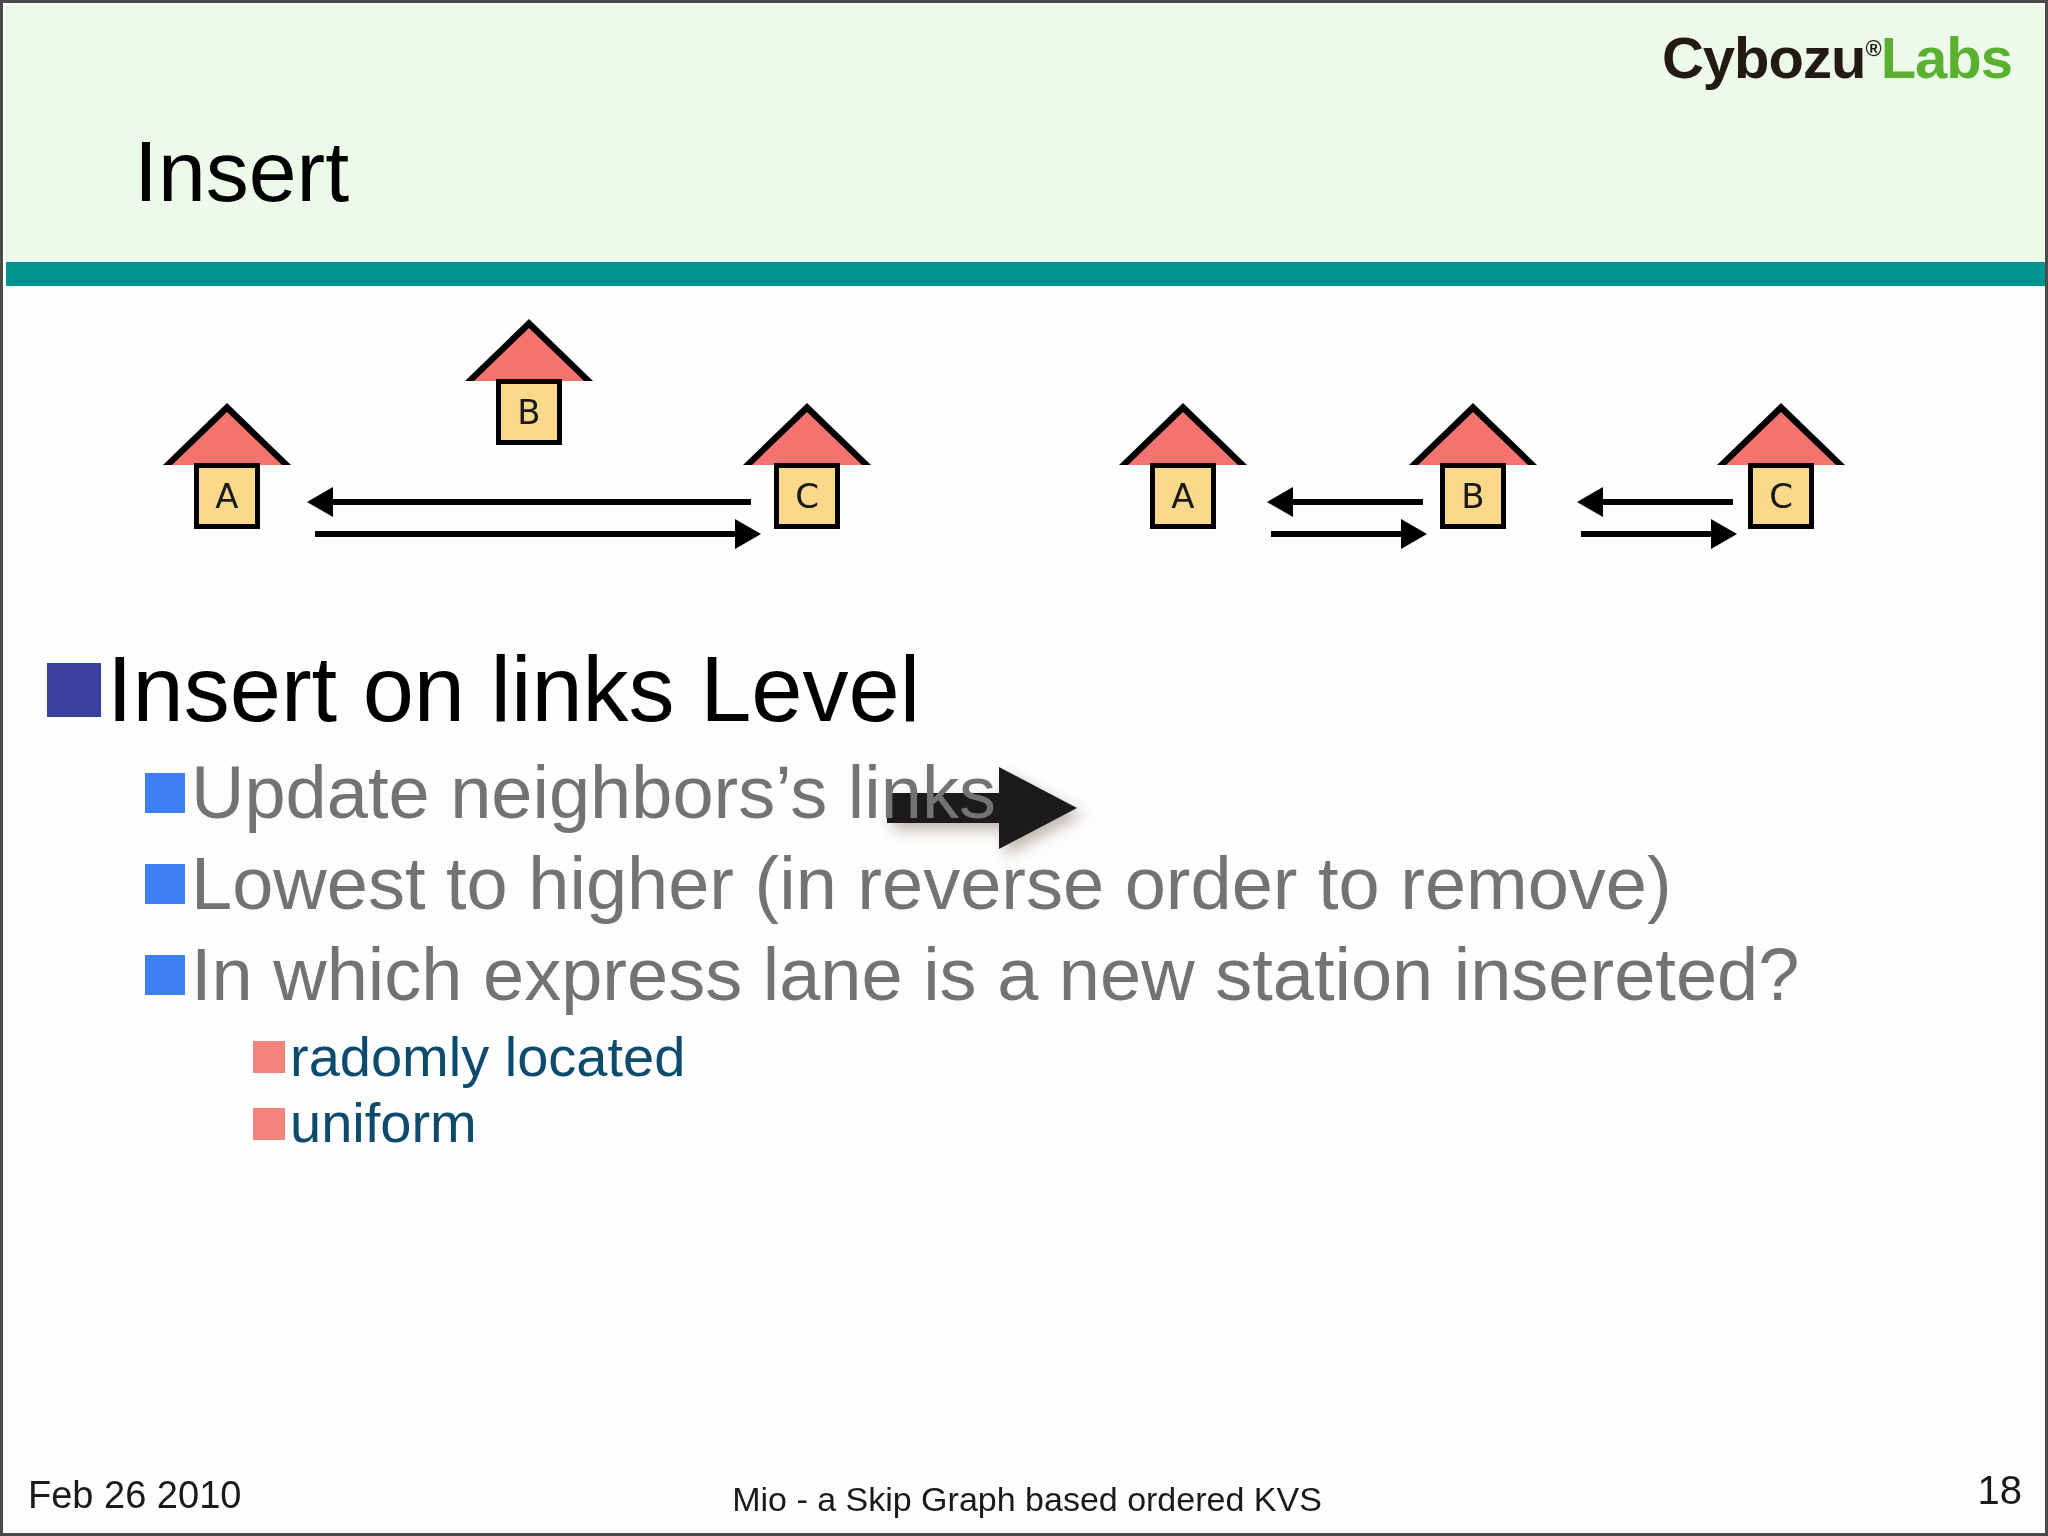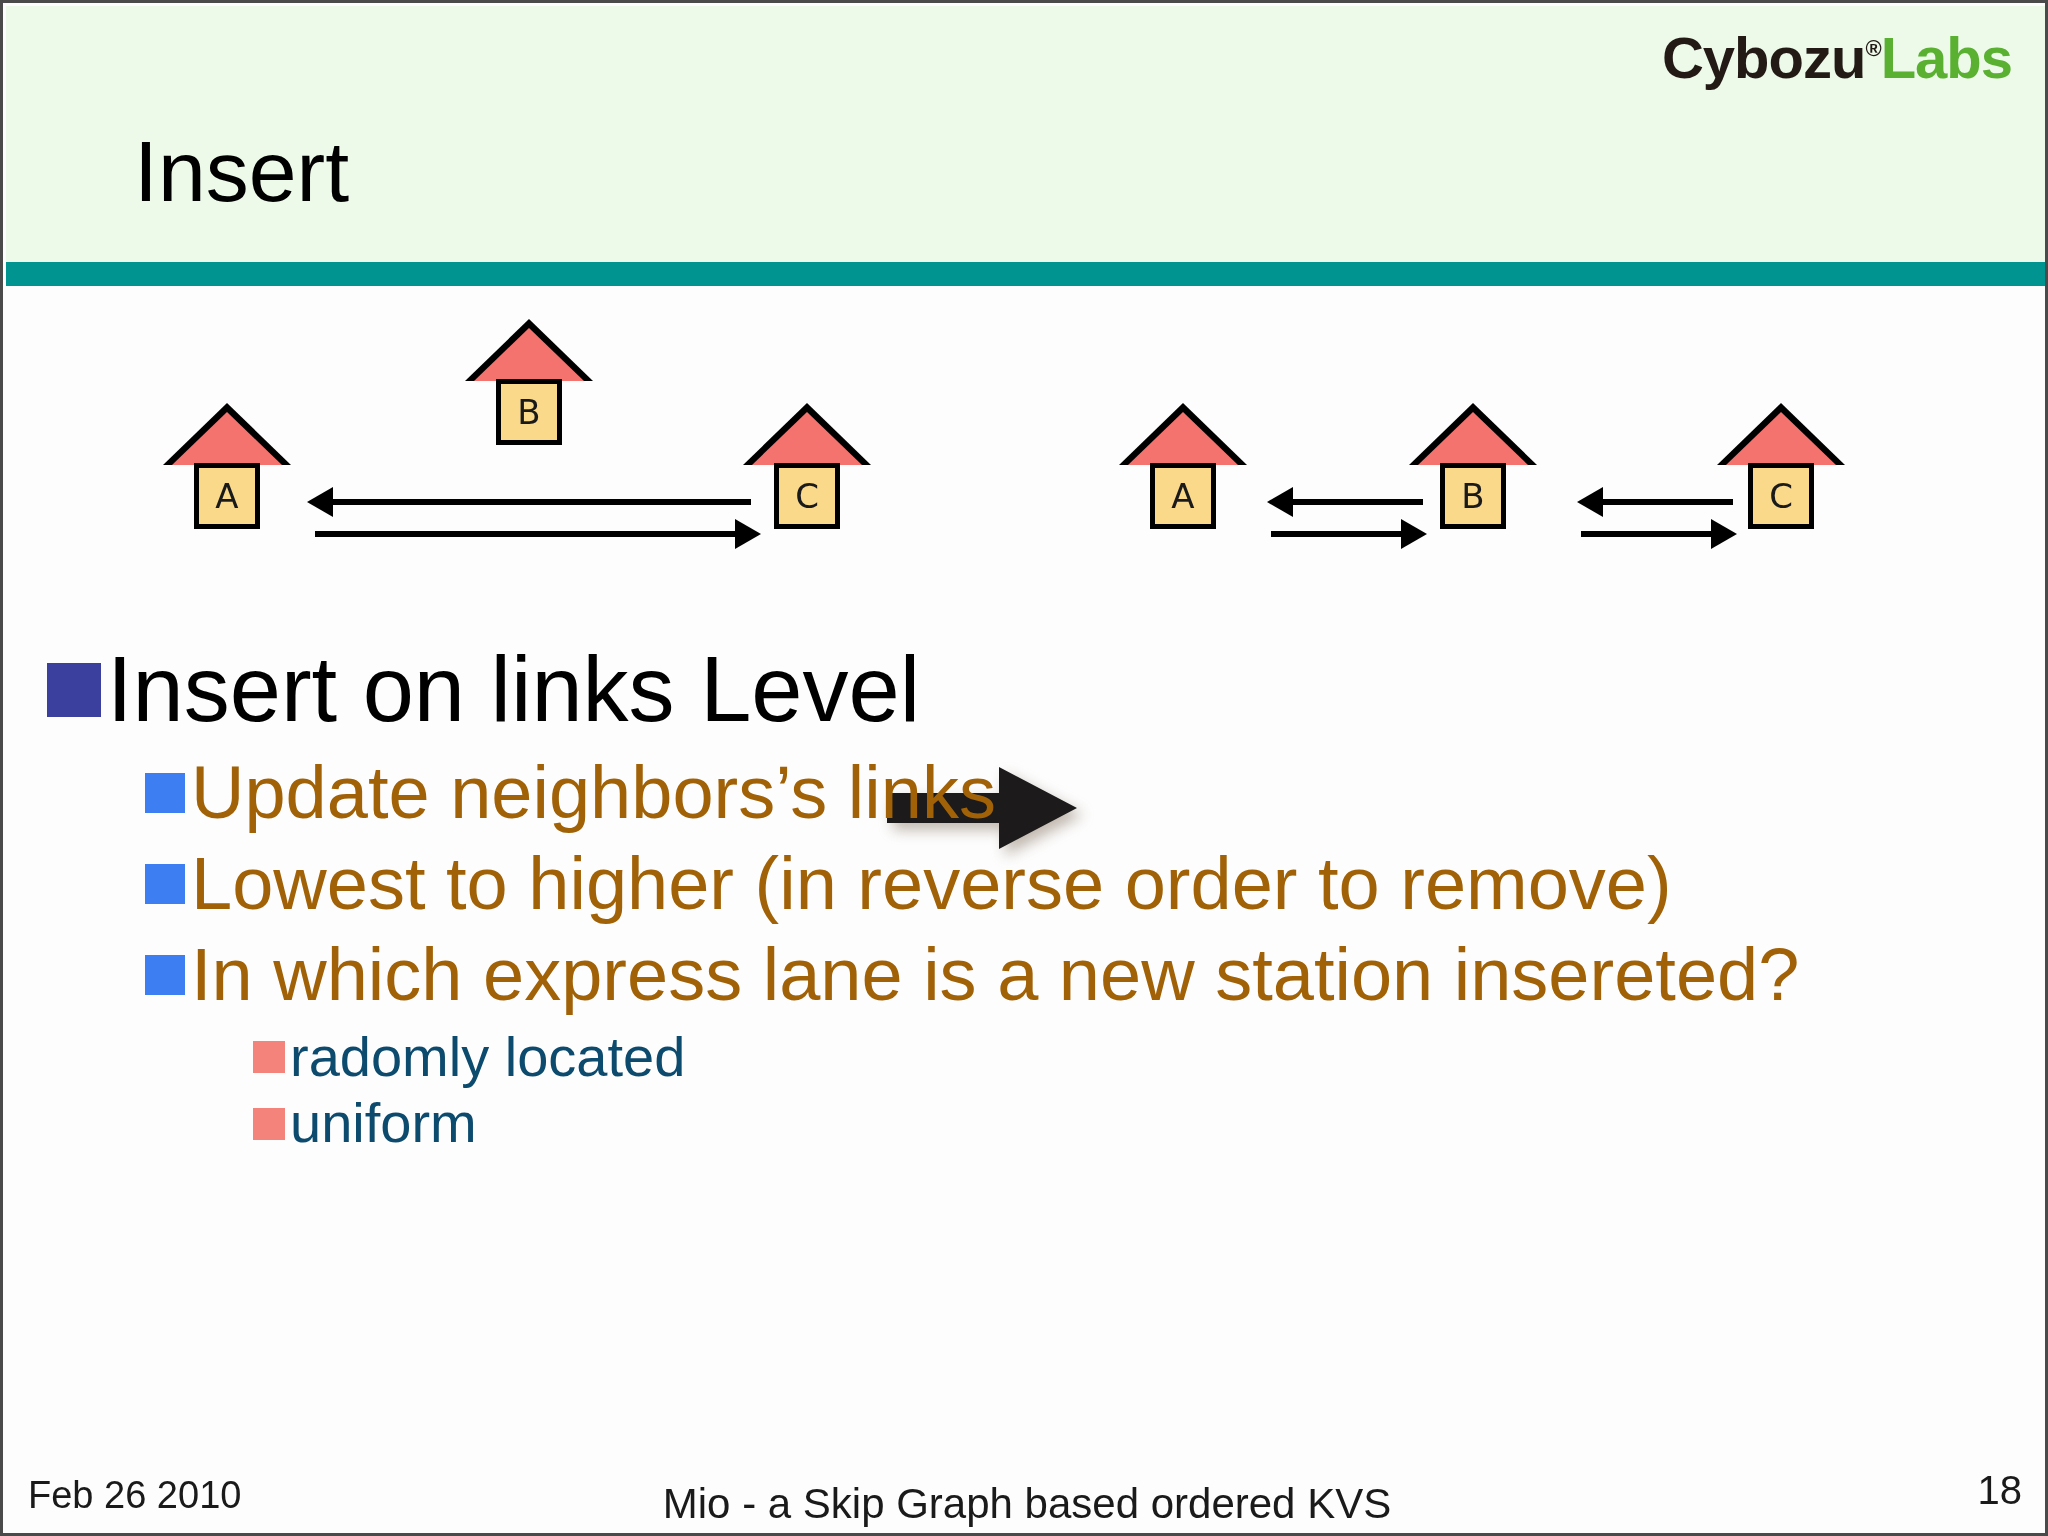--- a/index.html
+++ b/index.html
@@ -174,21 +174,21 @@
     margin-left: 142px;
     margin-bottom: 14px;
   }
   .lvl2 .bullet-mark {
     width: 40px; height: 40px;
     background: #3d7ff2;
     margin-right: 6px;
   }
   .lvl2 .bullet-text {
     font-size: 74px;
-    color: #a16207;
+    color: #737373;
     line-height: 1.04;
   }
   .lvl3 {
     margin-left: 250px;
     margin-bottom: 8px;
   }
   .lvl3 .bullet-mark {
     width: 32px; height: 32px;
     background: #f4837c;
     margin-right: 5px;
@@ -212,21 +212,21 @@
     top: 14px;
     font-size: 38px;
     color: #1a1a1a;
   }
   .footer-center {
     position: absolute;
     left: 0;
     right: 0;
     top: 20px;
     text-align: center;
-    font-size: 42px;
+    font-size: 34px;
     color: #1a1a1a;
   }
   .footer-page {
     position: absolute;
     right: 26px;
     top: 8px;
     font-size: 40px;
     color: #1a1a1a;
   }
 </style>

